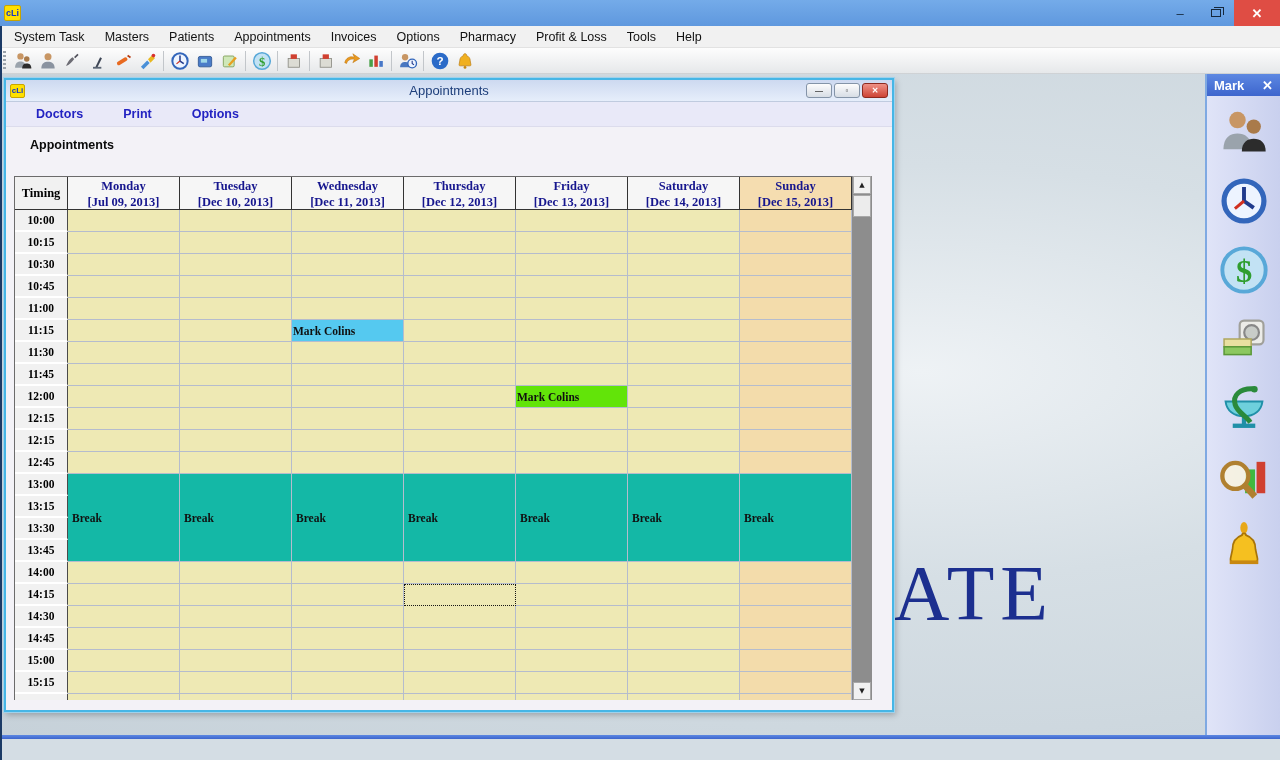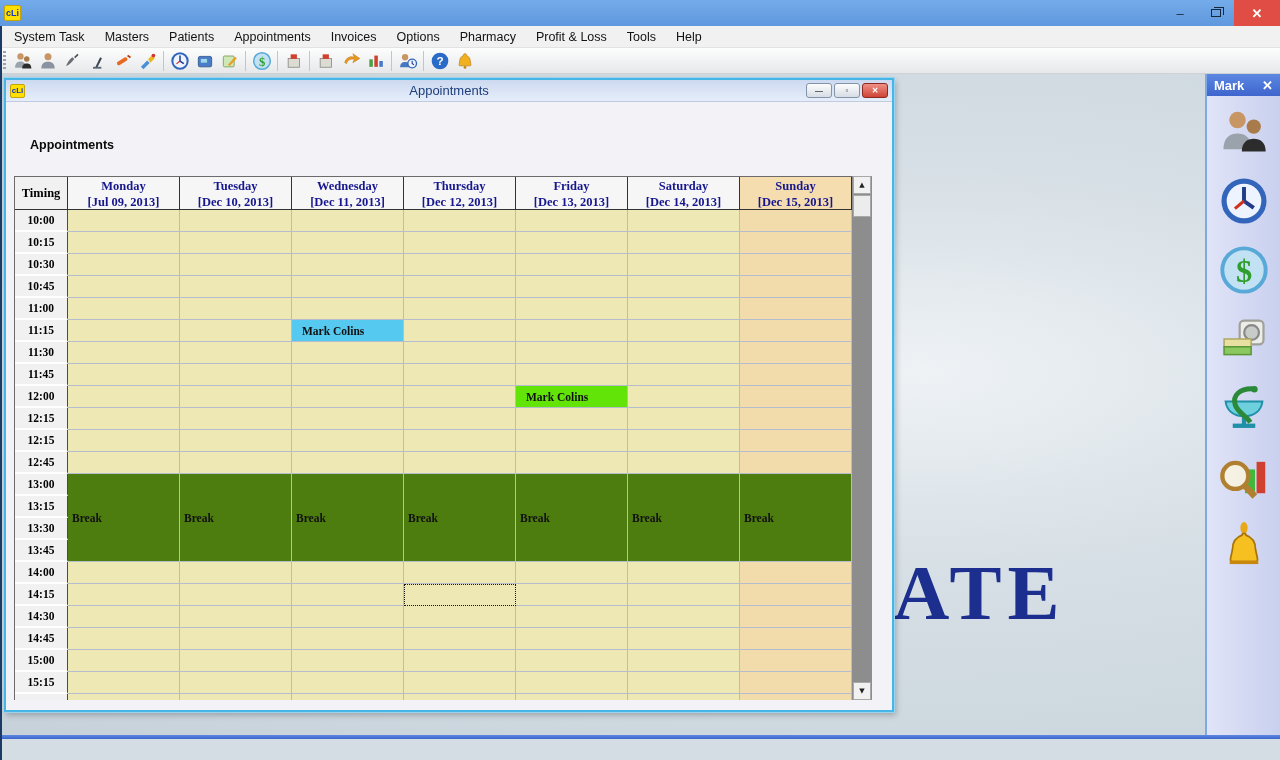--- a/index.html
+++ b/index.html
@@ -32,21 +32,21 @@
              display:flex; align-items:center; padding-left:3px; }
   .grip { width:4px; height:20px; margin-right:4px;
           background:repeating-linear-gradient(#9aa2aa 0 2px,transparent 2px 4px); width:3px; }
   .ticon { width:25px; height:23px; display:flex; align-items:center; justify-content:center; border-radius:2px; }
   .tsep { width:1px; height:20px; background:#c2c6ca; margin:0 3px; }
 
   
   .desktop { position:relative; height:661px;
      background:radial-gradient(ellipse at 72% 45%, #eef2f5 0%, #d6dfe5 40%, #c6d1d9 100%); }
   .wm1 { position:absolute; left:893px; top:474px; font-family:"Liberation Serif",serif;
-         font-size:78px; font-weight:bold; color:#1c2f8f; letter-spacing:6px; z-index:1; }
+         font-size:78px; font-weight:normal; color:#1c2f8f; letter-spacing:6px; z-index:1; }
   .wm2 { position:absolute; left:1003px; top:568px; font-family:"Liberation Serif",serif;
          font-size:36px; font-weight:bold; color:#e02424; z-index:1; }
 
   
   .appwin { position:absolute; left:4px; top:4px; width:890px; height:634px; z-index:2;
             border:2px solid #46b6e6; box-shadow:0 0 0 1px #9fd2ec, 2px 3px 6px rgba(0,0,0,.25);
             background:#f3f2f7; }
   .wtitle { position:relative; height:22px; background:linear-gradient(#cdd9f0,#e6eefb);
             border-bottom:1px solid #c0cbdf; display:flex; align-items:center; padding:0 4px; }
   .wtitle-text { position:absolute; left:0; right:0; text-align:center; color:#1d3e7a;
@@ -73,23 +73,23 @@
   .h-day { grid-row:1; background:#f6f6f6; border-right:1px solid #333; border-bottom:1px solid #333;
            color:#16168e; font-weight:bold; font-size:12.5px; display:flex; flex-direction:column;
            align-items:center; justify-content:space-between; padding:2px 0 0 0; line-height:14px; }
   .h-day.sun { background:#f5ddb0; }
   .t-cell { background:#f1f1f1; border-right:1px solid #4a4a4a; border-bottom:2px solid #ffffff;
             font-weight:bold; font-size:11.5px; color:#000; display:flex; align-items:center;
             justify-content:center; }
   .d-cell { background:#eee9b4; border-right:1px solid #b5bccd; border-bottom:1px solid #b5bccd;
             font-size:11.5px; }
   .d-cell.sun { background:#f3dcab; }
-  .d-cell.break { background:#4d7c0f; display:flex; align-items:center; padding-left:4px;
+  .d-cell.break { background:#14b8a6; display:flex; align-items:center; padding-left:4px;
                   font-weight:bold; color:#111; }
-  .d-cell.appt { display:flex; align-items:center; padding-left:10px; font-weight:bold; color:#101010; }
+  .d-cell.appt { display:flex; align-items:center; padding-left:1px; font-weight:bold; color:#101010; }
   .d-cell.sel { border:1px dotted #161616; }
 
   
   .vscroll { position:absolute; left:846px; top:96px; width:20px; height:524px; background:#8d8d8d; }
   .sb-btn { position:absolute; left:1px; width:18px; height:18px; background:#f1f1f1;
             border:1px solid #a8a8a8; display:flex; align-items:center; justify-content:center;
             font-size:7px; color:#222; font-family:"DejaVu Sans",sans-serif; }
   .sb-up { top:0; }
   .sb-thumb { position:absolute; left:1px; top:19px; width:18px; height:22px; background:#ececec;
               border:1px solid #a8a8a8; }
@@ -264,20 +264,25 @@
     <div class="appwin">
       <div class="wtitle">
         <span class="logo wlogo">cLi</span>
         <span class="wtitle-text">Appointments</span>
         <span class="wbtns">
           <span class="wbtn">—</span>
           <span class="wbtn">▫</span>
           <span class="wbtn wbtn-close">✕</span>
         </span>
       </div>
+      <div class="wmenu" id="wmenu">
+          <span class="wmenu-item">Doctors</span>
+          <span class="wmenu-item">Print</span>
+          <span class="wmenu-item">Options</span>
+        </div>
       <div class="seclabel">Appointments</div>
 
       <div class="grid" id="grid">
           <div class="h-tim">Timing</div>
           <div class="h-day" style="grid-column:2">
             <span>Monday</span>
             <span>[Jul 09, 2013]</span>
           </div>
           <div class="h-day" style="grid-column:3">
             <span>Tuesday</span>

